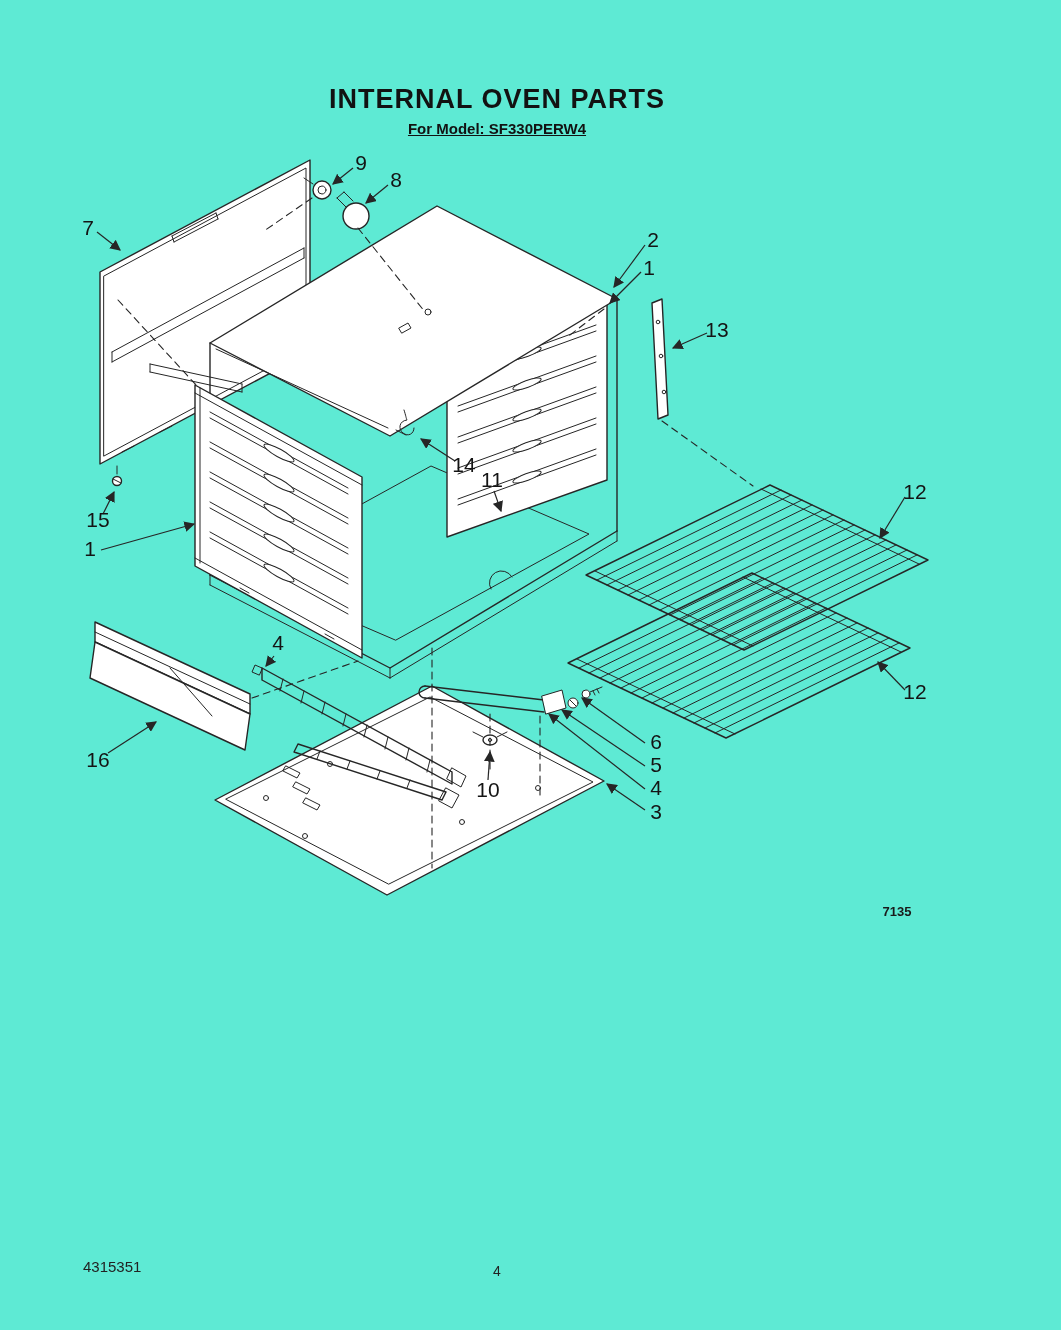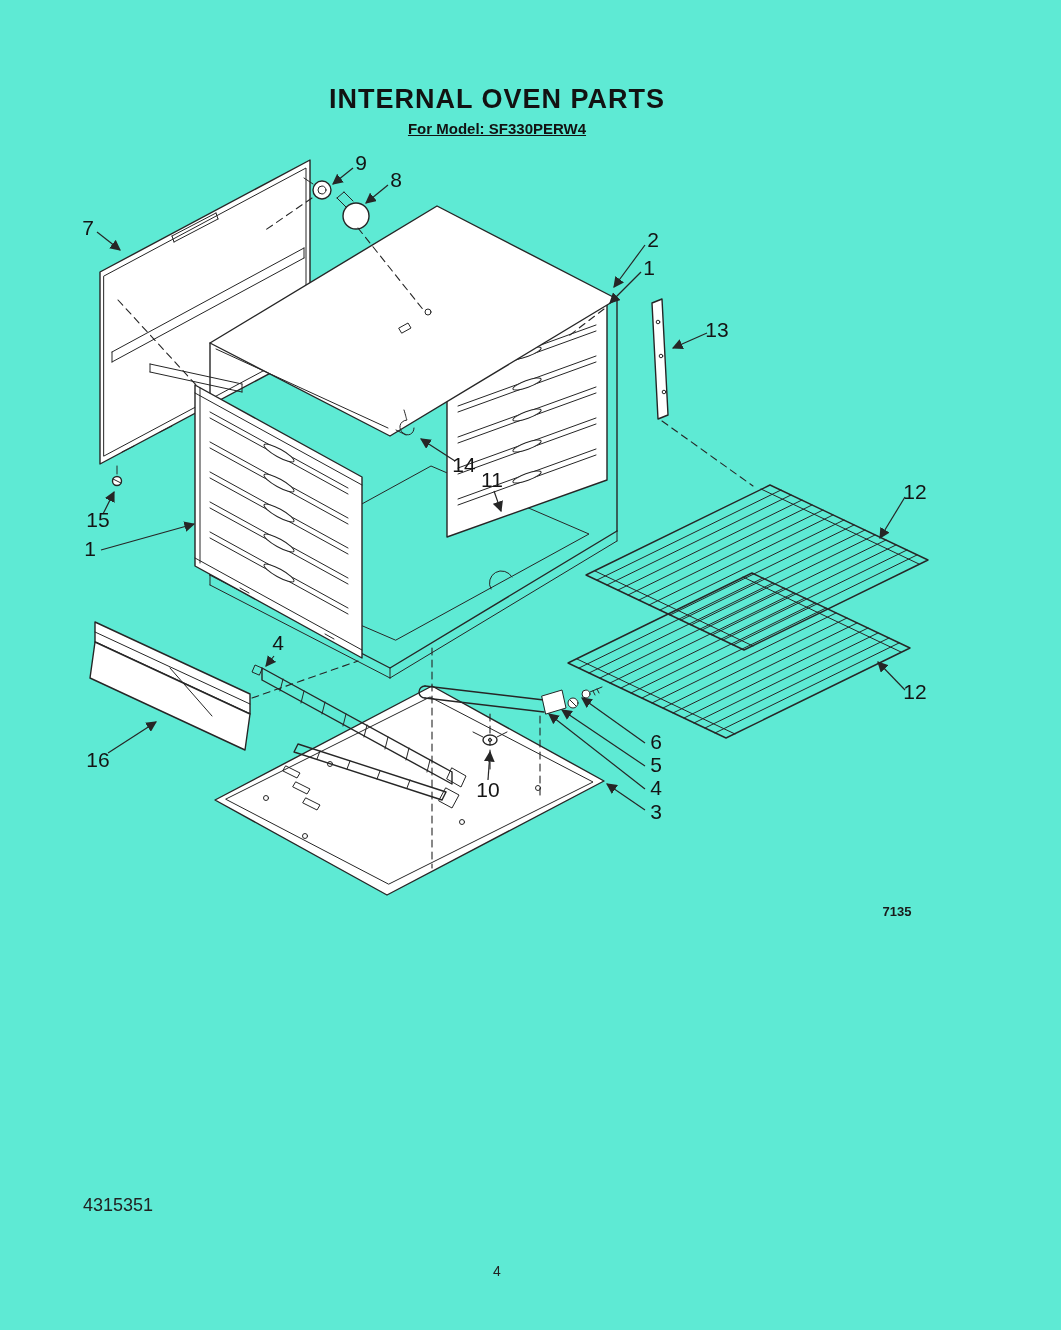--- a/index.html
+++ b/index.html
@@ -14,22 +14,22 @@
   .title{
     position:absolute;top:84px;left:0;width:994px;
     text-align:center;font-size:27px;font-weight:bold;
     letter-spacing:1px;color:#121212;
   }
   .subtitle{
     position:absolute;top:120px;left:0;width:994px;
     text-align:center;font-size:15px;font-weight:bold;color:#121212;text-decoration:underline;
   }
   .docnum{
-    position:absolute;top:1195px;left:83px;
-    font-size:18px;color:#222;
+    position:absolute;top:1258px;left:83px;
+    font-size:15px;color:#222;
   }
   .pagenum{
     position:absolute;top:1263px;left:0;width:994px;text-align:center;
     font-size:14px;color:#222;
   }
   svg.diagram{position:absolute;top:0;left:0;}
   .ln{fill:none;stroke:#262626;stroke-width:1.4;stroke-linejoin:round;stroke-linecap:round;}
   .thin{stroke-width:1;}
   .fillw{fill:#ffffff;}
   .dash{fill:none;stroke:#262626;stroke-width:1.1;stroke-dasharray:7 5;stroke-linecap:round;}

